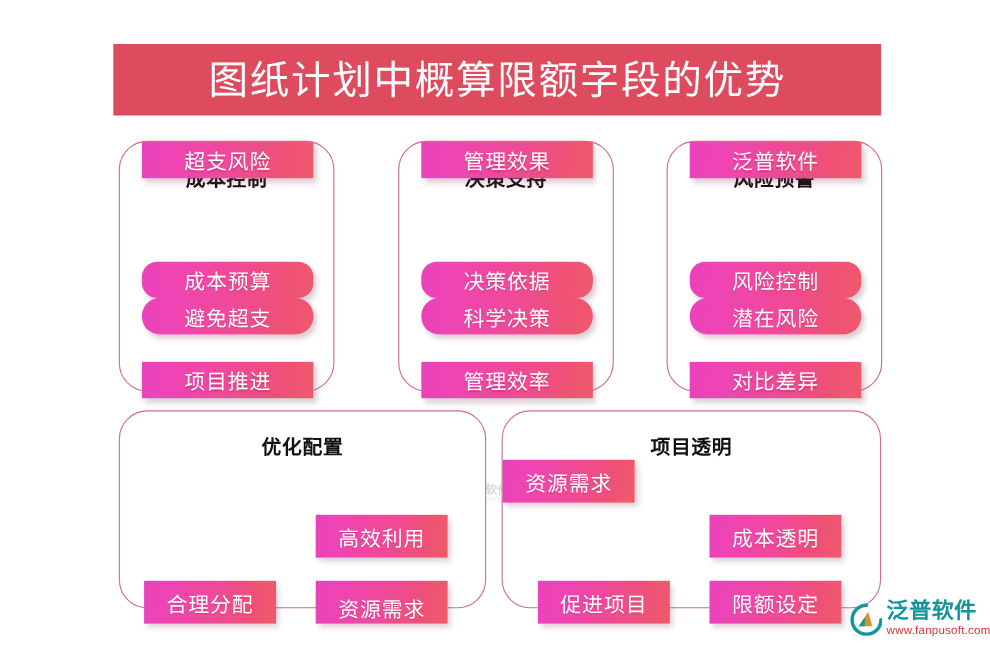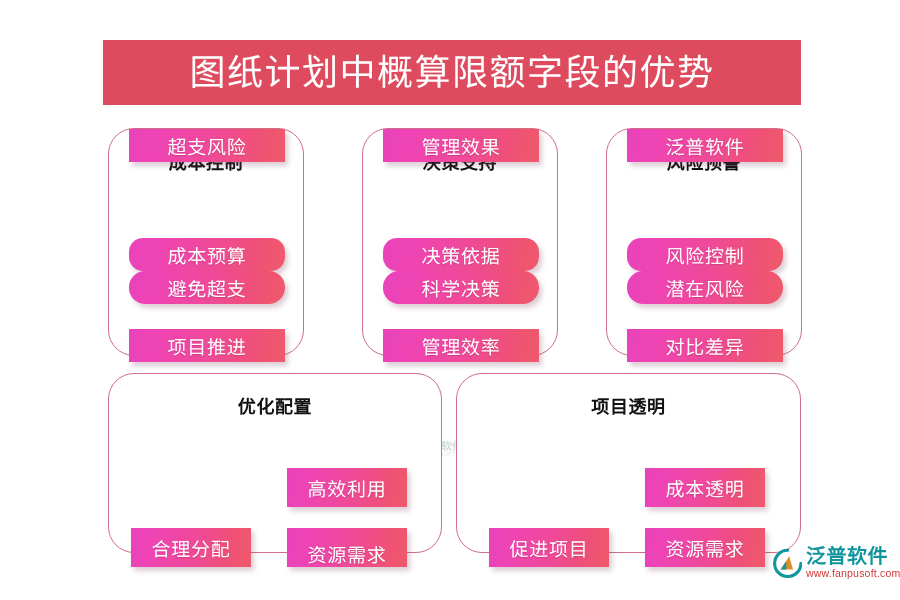--- a/index.html
+++ b/index.html
@@ -279,20 +279,23 @@
     </div>
   </div>
 
   <div class="card card-bottom" id="card-4">
     <div class="card-title">项目透明</div>
     <div class="pill">
       <span class="pill-label">成本透明</span>
     </div>
     <div class="pill">
       <span class="pill-label">促进项目</span>
+    </div>
+    <div class="pill">
+      <span class="pill-label">限额设定</span>
     </div>
     <div class="pill">
       <span class="pill-label">资源需求</span>
     </div>
   </div>
 
   <div class="brand-logo">
     <svg class="brand-mark" viewBox="0 0 40 40">
       <path d="M21 3 A17.5 17.5 0 1 0 38.5 20.5" fill="none" stroke="#12969d" stroke-width="4.2" stroke-linecap="round"></path>
       <path d="M11.5 28.5 L23 11 L28 28.5 Z" fill="#d9912f"></path>

